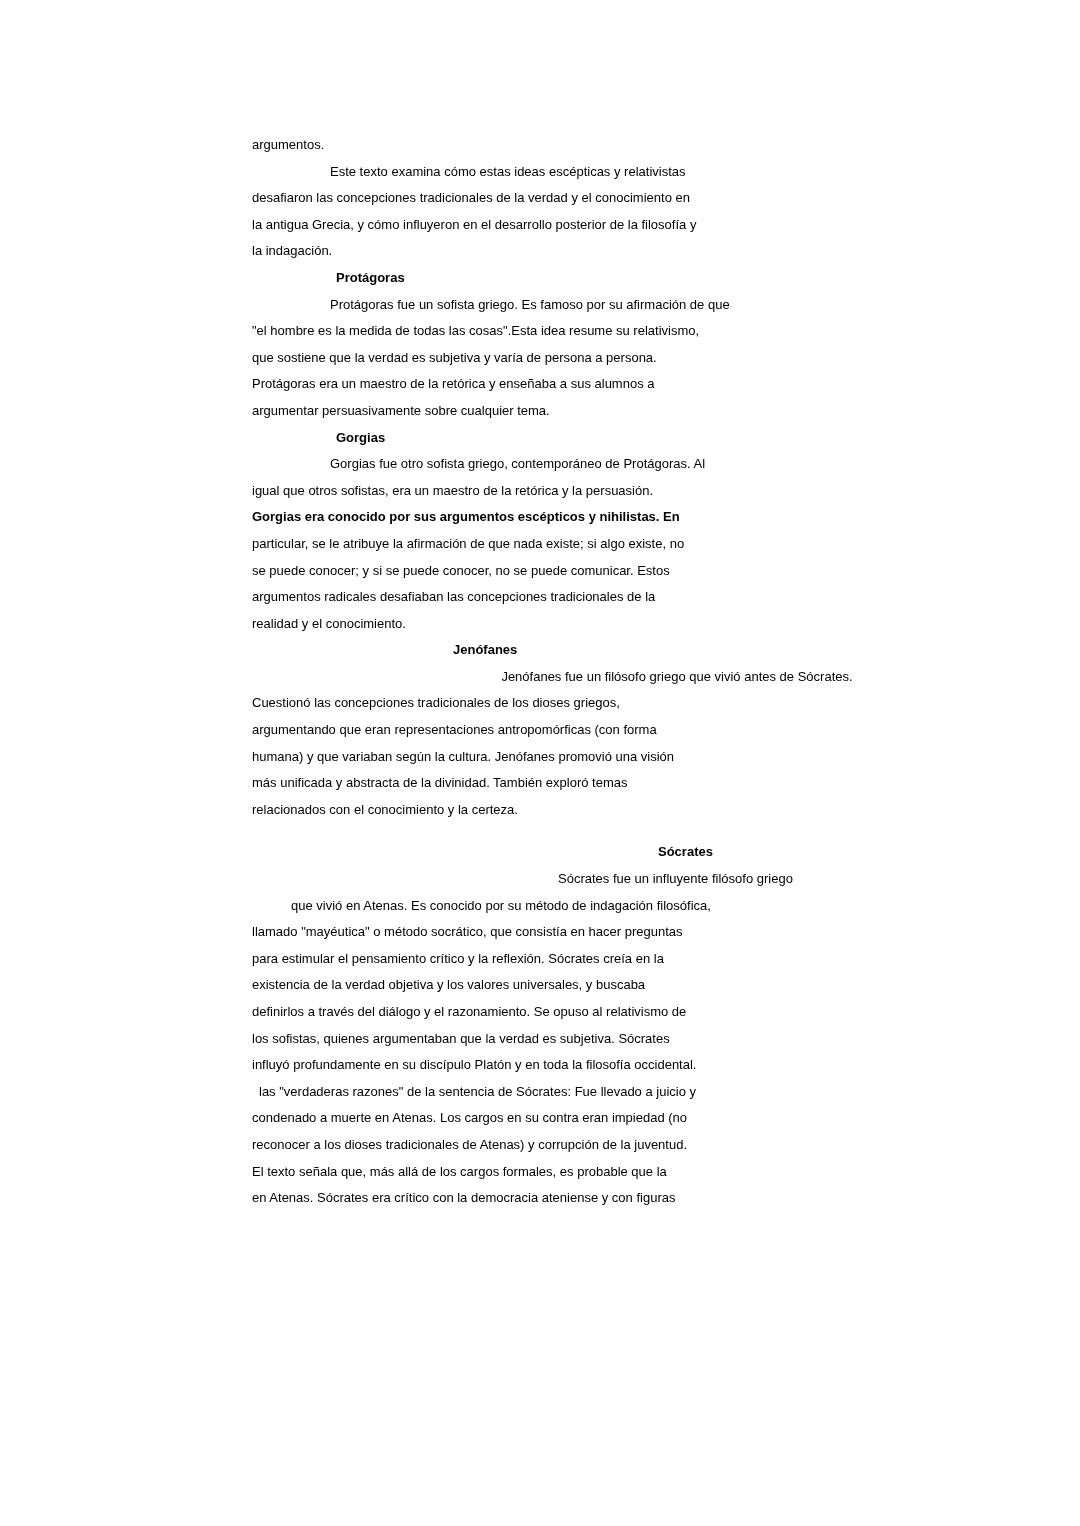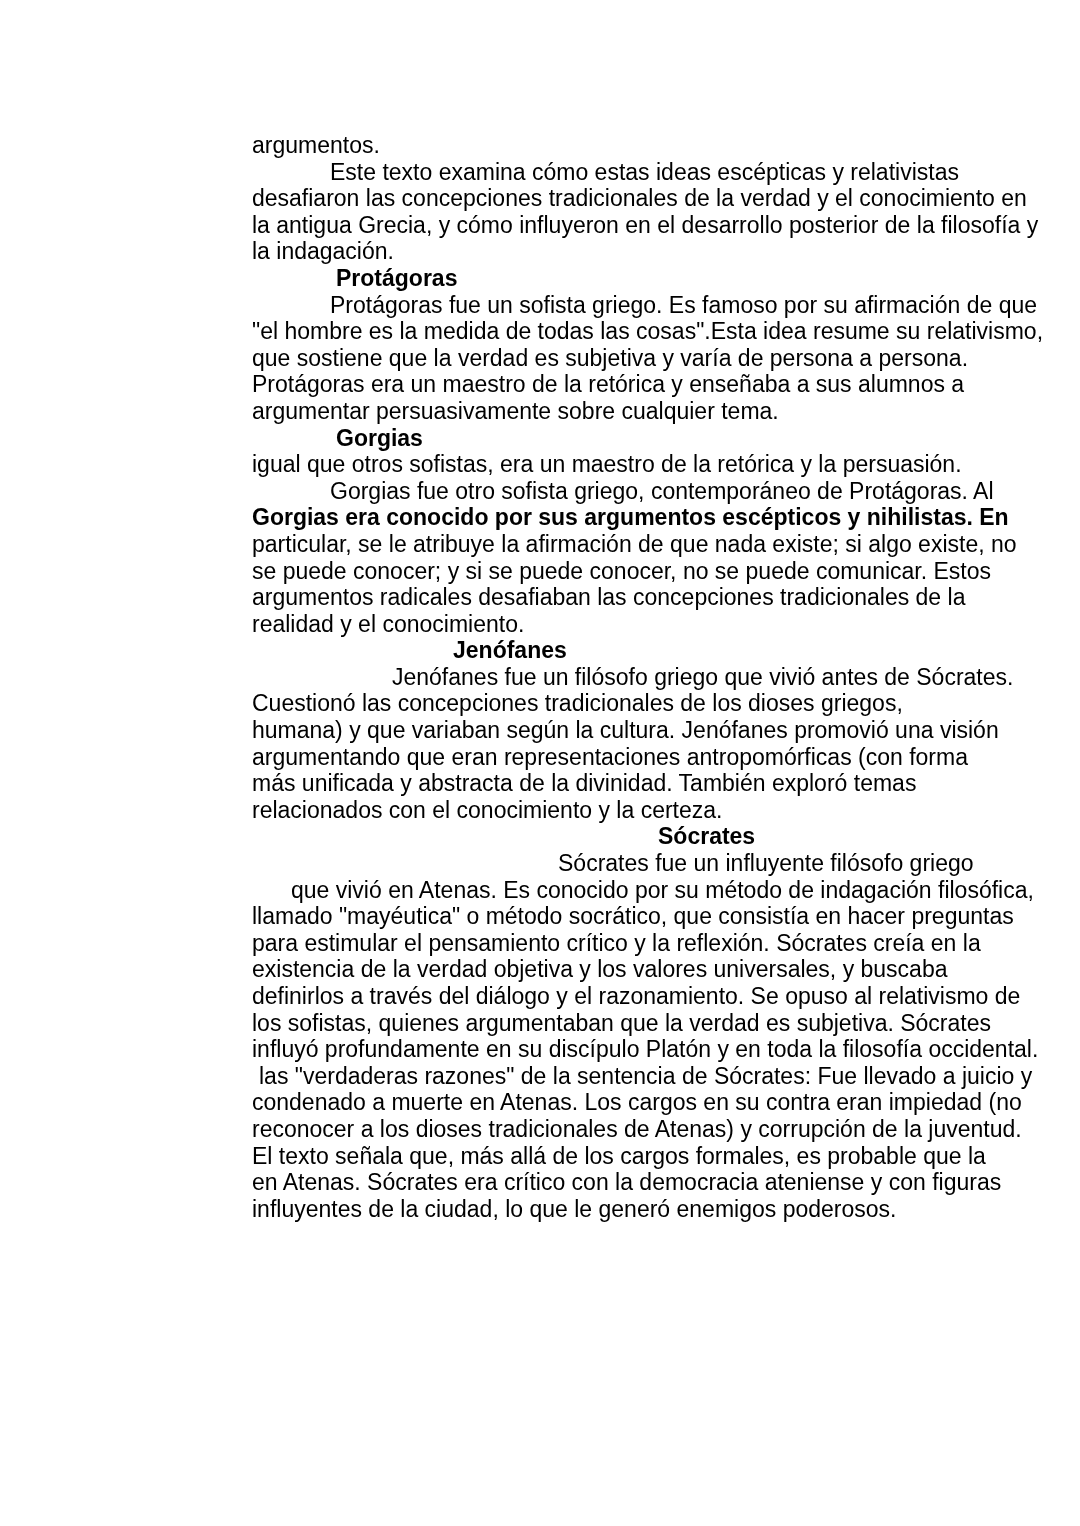--- a/index.html
+++ b/index.html
@@ -14,21 +14,21 @@
     background: #ffffff;
     overflow: hidden;
     font-family: "Liberation Sans", sans-serif;
     color: #000000;
   }
   .doc-column {
     position: absolute;
     left: 252px;
     top: 132px;
     width: 710px;
-    font-size: 23px;
+    font-size: 13px;
     line-height: 26.6px;
     -webkit-font-smoothing: antialiased;
   }
   .text-line {
     white-space: nowrap;
   }
   .heading-line {
     font-weight: bold;
   }
   .paragraph {
@@ -52,50 +52,49 @@
       <div class="text-line heading-line" style="padding-left: 84px;">Protágoras</div>
       <div class="paragraph">
         <div class="text-line" style="padding-left: 78px;">Protágoras fue un sofista griego. Es famoso por su afirmación de que</div>
         <div class="text-line" style="padding-left: 0px;">"el hombre es la medida de todas las cosas".Esta idea resume su relativismo,</div>
         <div class="text-line" style="padding-left: 0px;">que sostiene que la verdad es subjetiva y varía de persona a persona.</div>
         <div class="text-line" style="padding-left: 0px;">Protágoras era un maestro de la retórica y enseñaba a sus alumnos a</div>
         <div class="text-line" style="padding-left: 0px;">argumentar persuasivamente sobre cualquier tema.</div>
       </div>
       <div class="text-line heading-line" style="padding-left: 84px;">Gorgias</div>
       <div class="paragraph">
+        <div class="text-line" style="padding-left: 78px;">Gorgias fue otro sofista griego, contemporáneo de Protágoras. Al</div>
         <div class="text-line" style="padding-left: 0px;">igual que otros sofistas, era un maestro de la retórica y la persuasión.</div>
-        <div class="text-line" style="padding-left: 78px;">Gorgias fue otro sofista griego, contemporáneo de Protágoras. Al</div>
         <div class="text-line" style="padding-left: 0px; font-weight: bold;">Gorgias era conocido por sus argumentos escépticos y nihilistas. En</div>
         <div class="text-line" style="padding-left: 0px;">particular, se le atribuye la afirmación de que nada existe; si algo existe, no</div>
         <div class="text-line" style="padding-left: 0px;">se puede conocer; y si se puede conocer, no se puede comunicar. Estos</div>
         <div class="text-line" style="padding-left: 0px;">argumentos radicales desafiaban las concepciones tradicionales de la</div>
         <div class="text-line" style="padding-left: 0px;">realidad y el conocimiento.</div>
       </div>
       <div class="text-line heading-line" style="padding-left: 201px;">Jenófanes</div>
       <div class="paragraph">
         <div class="text-line" style="padding-left: 140px; text-align: center;">Jenófanes fue un filósofo griego que vivió antes de Sócrates.</div>
         <div class="text-line" style="padding-left: 0px;">Cuestionó las concepciones tradicionales de los dioses griegos,</div>
+        <div class="text-line" style="padding-left: 0px;">argumentando que eran representaciones antropomórficas (con forma</div>
         <div class="text-line" style="padding-left: 0px;">humana) y que variaban según la cultura. Jenófanes promovió una visión</div>
-        <div class="text-line" style="padding-left: 0px;">argumentando que eran representaciones antropomórficas (con forma</div>
         <div class="text-line" style="padding-left: 0px;">más unificada y abstracta de la divinidad. También exploró temas</div>
         <div class="text-line" style="padding-left: 0px;">relacionados con el conocimiento y la certeza.</div>
       </div>
-      <div class="text-line heading-line" style="padding-left: 406px;">Sócrates</div>
+      <div class="text-line heading-line" style="padding-left: 406px; margin-top: 16px;">Sócrates</div>
       <div class="paragraph">
         <div class="text-line" style="padding-left: 306px;">Sócrates fue un influyente filósofo griego</div>
         <div class="text-line" style="padding-left: 0px; margin-left: 39px;">que vivió en Atenas. Es conocido por su método de indagación filosófica,</div>
         <div class="text-line" style="padding-left: 0px;">llamado "mayéutica" o método socrático, que consistía en hacer preguntas</div>
         <div class="text-line" style="padding-left: 0px;">para estimular el pensamiento crítico y la reflexión. Sócrates creía en la</div>
         <div class="text-line" style="padding-left: 0px;">existencia de la verdad objetiva y los valores universales, y buscaba</div>
         <div class="text-line" style="padding-left: 0px;">definirlos a través del diálogo y el razonamiento. Se opuso al relativismo de</div>
         <div class="text-line" style="padding-left: 0px;">los sofistas, quienes argumentaban que la verdad es subjetiva. Sócrates</div>
         <div class="text-line" style="padding-left: 0px;">influyó profundamente en su discípulo Platón y en toda la filosofía occidental.</div>
       </div>
       <div class="paragraph">
         <div class="text-line" style="padding-left: 7px;">las "verdaderas razones" de la sentencia de Sócrates: Fue llevado a juicio y</div>
         <div class="text-line" style="padding-left: 0px;">condenado a muerte en Atenas. Los cargos en su contra eran impiedad (no</div>
         <div class="text-line" style="padding-left: 0px;">reconocer a los dioses tradicionales de Atenas) y corrupción de la juventud.</div>
         <div class="text-line" style="padding-left: 0px;">El texto señala que, más allá de los cargos formales, es probable que la</div>
         <div class="text-line" style="padding-left: 0px;">en Atenas. Sócrates era crítico con la democracia ateniense y con figuras</div>
-        <div class="text-line" style="padding-left: 0px;">influyentes de la ciudad, lo que le generó enemigos poderosos.</div>
       </div>
     </div>
 </div>
 
 </body></html>

